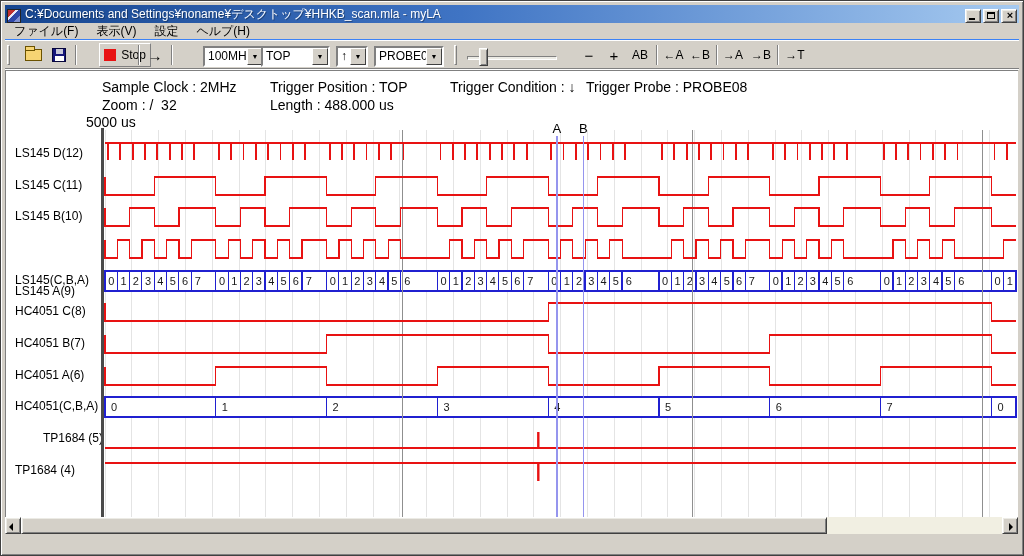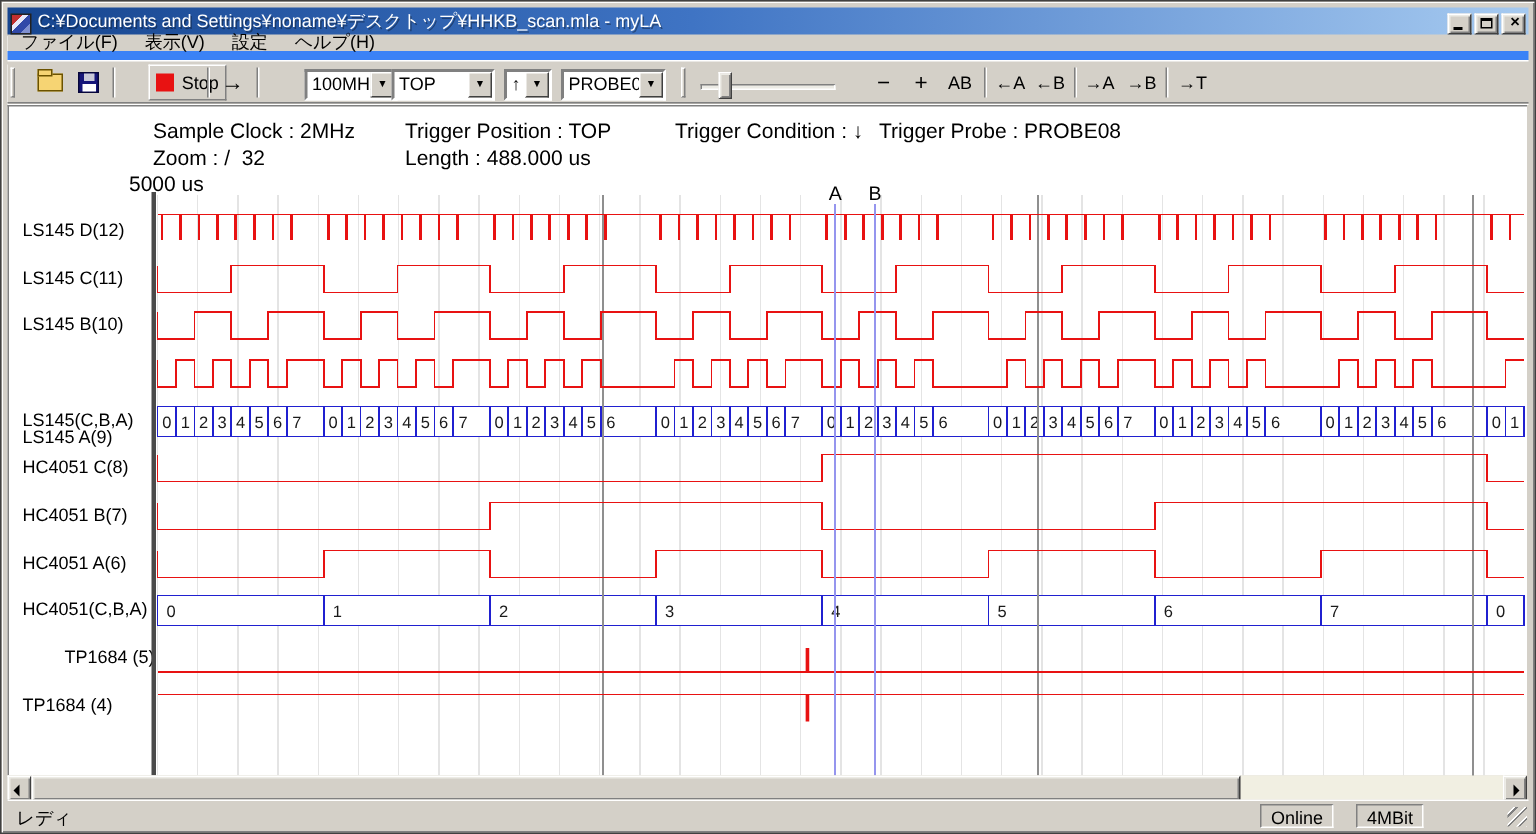--- a/index.html
+++ b/index.html
@@ -14,21 +14,21 @@
     background:linear-gradient(135deg,#c03030 0 30%,#e8e8f8 30% 45%,#3048a8 45% 75%,#8090d0 75%);
     border:1px solid #222;}
   #title-text{flex:1;white-space:nowrap;overflow:hidden;text-shadow:1px 1px 0 rgba(0,0,0,.35);}
   .winbtn{width:16px;height:14px;margin-right:2px;background:#d4d0c8;position:relative;
     border:1px solid;border-color:#fff #404040 #404040 #fff;box-shadow:inset 1px 1px 0 #ecebe5,inset -1px -1px 0 #808080;}
   .glyph-min{position:absolute;left:3px;bottom:2px;width:6px;height:2px;background:#000;}
   .glyph-max{position:absolute;left:3px;top:2px;width:8px;height:7px;border:1px solid #000;border-top:2px solid #000;}
   .glyph-close{position:absolute;left:0;top:-1px;width:16px;text-align:center;font-size:11px;font-weight:bold;color:#000;}
   
   #menubar{position:absolute;left:4px;top:22px;right:4px;height:17px;display:flex;align-items:center;
-    font-size:12px;color:#000;border-bottom:6px solid #3b82f6;box-shadow:0 1px 0 #fff;}
+    font-size:12px;color:#000;border-bottom:1px solid #3b82f6;box-shadow:0 1px 0 #fff;}
   .menu-item{padding:1px 9px;}
   
   #toolbar{position:absolute;left:4px;top:41px;right:4px;height:27px;border-bottom:1px solid #808080;box-shadow:0 1px 0 #fff;}
   .tsep{position:absolute;top:3px;width:2px;height:20px;border-left:1px solid #808080;border-right:1px solid #fff;}
   .tgrip{position:absolute;top:3px;width:3px;height:20px;border:1px solid;border-color:#fff #808080 #808080 #fff;}
   .tbtn{position:absolute;top:1px;height:24px;display:flex;align-items:center;justify-content:center;
         font-size:12px;color:#000;}
   .tbtn.bordered{border:1px solid;border-color:#fff #808080 #808080 #fff;margin-left:16px;}
   .icon-folder{position:relative;width:17px;height:12px;background:#f6d473;border:1px solid #6b5200;}
   .icon-folder:before{content:"";position:absolute;left:-1px;top:-4px;width:8px;height:3px;background:#f6d473;border:1px solid #6b5200;}
@@ -439,20 +439,14 @@
   <div id="hscroll">
     <div class="sbtn" style="left:0">
         <span class="tri left"></span>
       </div>
     <div id="sthumb"></div>
     <div class="sbtn" style="right:0">
         <span class="tri right"></span>
       </div>
   </div>
 
-  <div id="statusbar">
-    <span id="status-ready">レディ</span>
-    <span class="spanel" style="right:130px">Online</span>
-    <span class="spanel" style="right:70px">4MBit</span>
-    <div id="sizegrip"></div>
-  </div>
 
 </div>
 
 </body></html>

